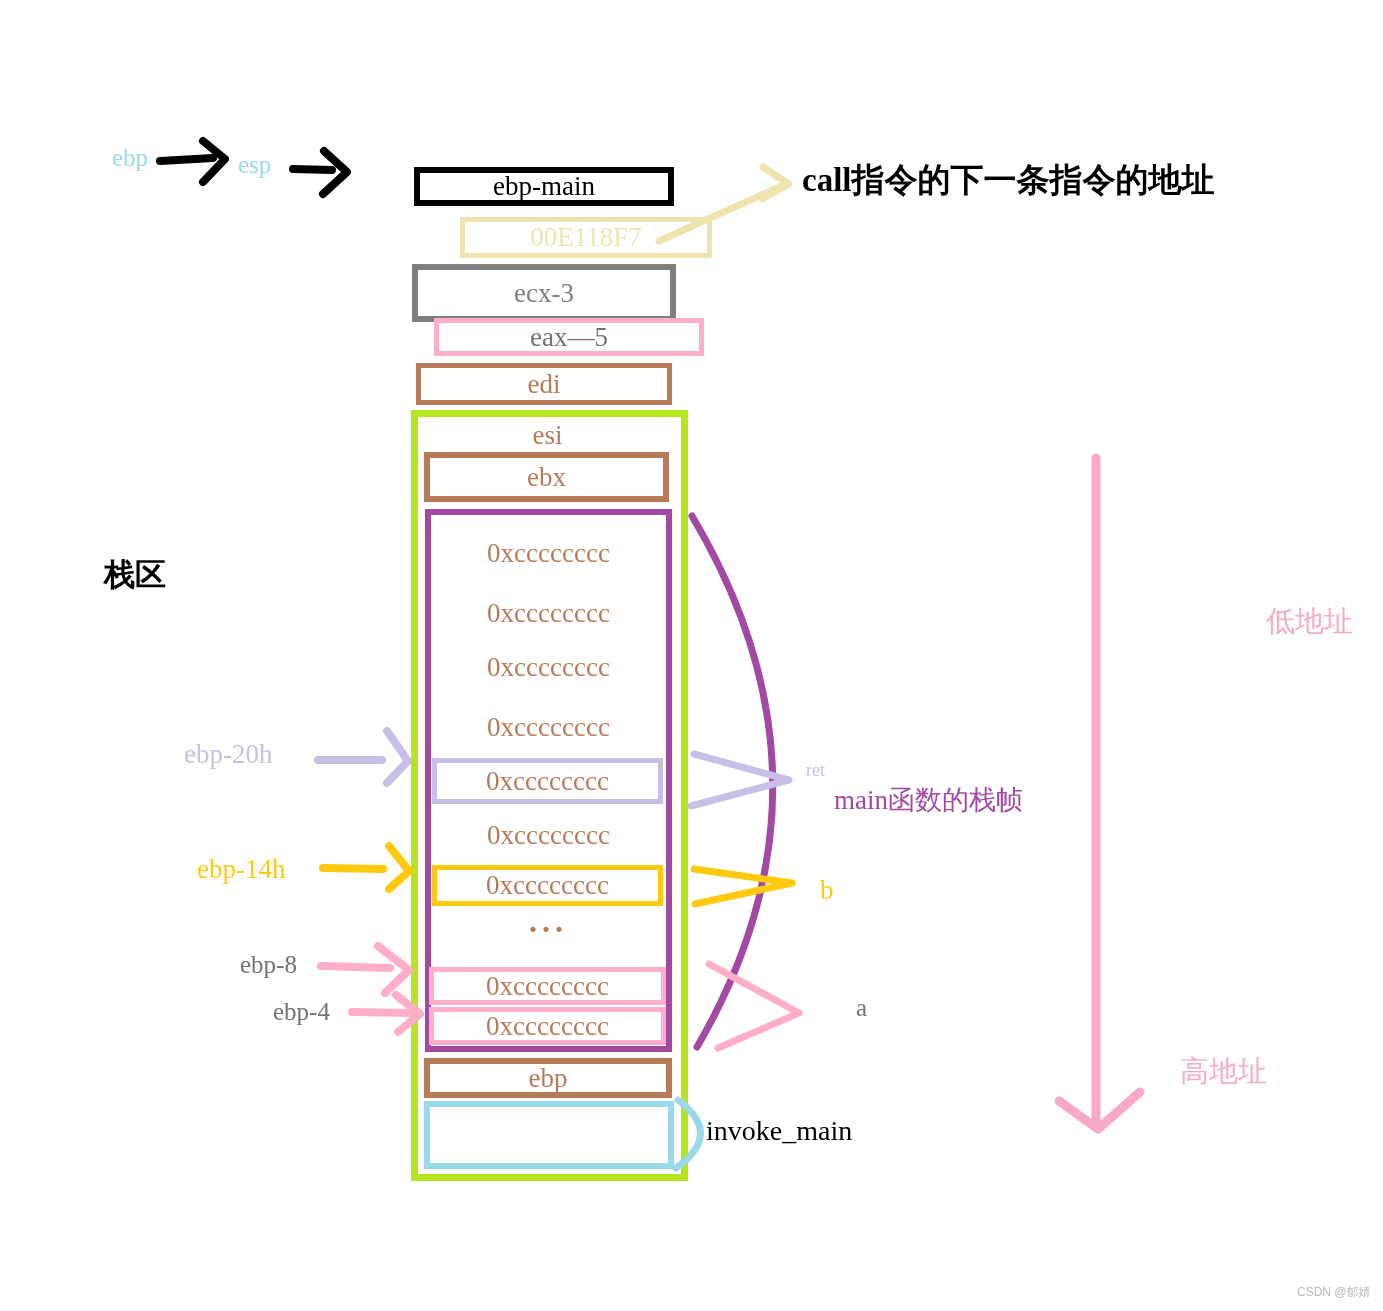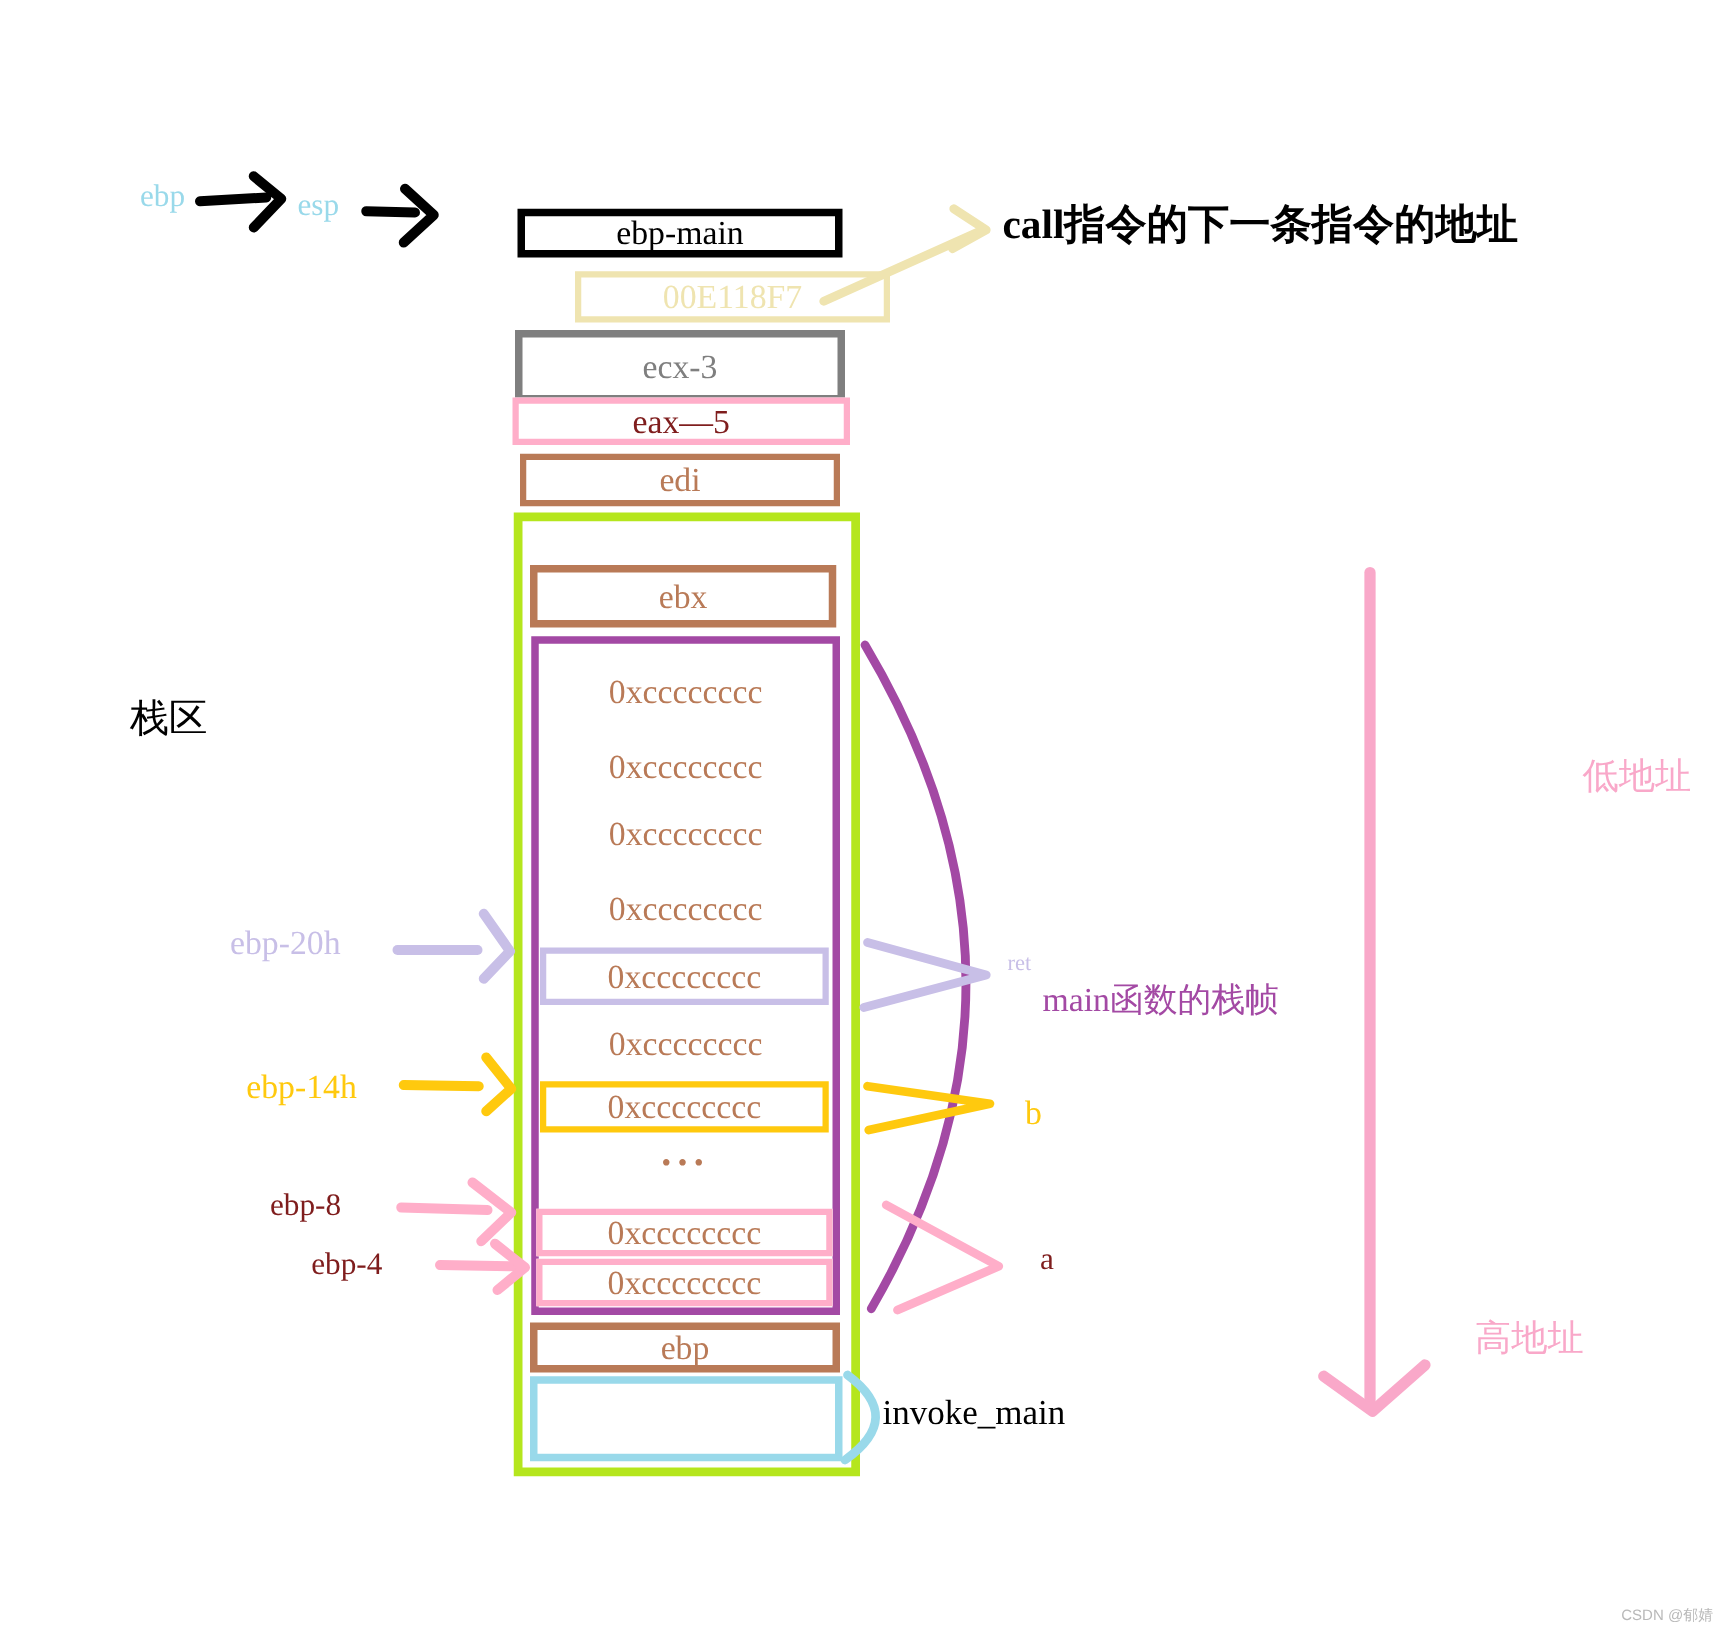--- a/index.html
+++ b/index.html
@@ -14,59 +14,62 @@
   .rowtxt{
     position:absolute;display:flex;align-items:center;justify-content:center;
     box-sizing:border-box;
   }
   .lbl{position:absolute;white-space:nowrap;line-height:1.1;}
   
   .c-black{color:#000000;}      .b-black{border:6px solid #000000;}
   .c-gray{color:#7f7f7f;}       .b-gray{border:6px solid #7f7f7f;}
   .c-brown{color:#b97a57;}      .b-brown{border:5px solid #b97a57;}
   .c-paleyellow{color:#efe4b0;} .b-paleyellow{border:5px solid #efe4b0;margin-left:40px;}
-  .c-pink{color:#7f1d1d;}       .b-pink{border:5px solid #ffaec9;}
+  .c-pink{color:#737373;margin-left:24px;}       .b-pink{border:5px solid #ffaec9;}
   .c-gold{color:#ffc90e;}       .b-gold{border:5px solid #ffc90e;}
   .c-purple{color:#a349a4;}     .b-purple{border:6px solid #a349a4;}
   .c-lav{color:#c8bfe7;}        .b-lav{border:5px solid #c8bfe7;}
   .c-lblue{color:#99d9ea;}      .b-lblue{border:6px solid #99d9ea;}      .b-green{border:7px solid #b5e61d;}
   .c-deeppink{color:#f9a8c9;}
   #arrows{position:absolute;left:0;top:0;pointer-events:none;}
   .wm{font-family:"Liberation Sans",sans-serif;color:#b9b9b9;font-size:12px;}
 </style>
 </head>
 <body>
 
 <div id="canvas">
 
   <div class="lbl c-lblue" style="left:112px;top:144px;font-size:25px;">ebp</div>
   <div class="lbl c-lblue" style="left:238px;top:151px;font-size:25px;">esp</div>
 
   <div class="lbl c-black" style="left:802px;top:162px;font-size:33px;font-weight:bold;">call指令的下一条指令的地址</div>
 
-  <div class="lbl c-black" style="left:104px;top:558px;font-size:31px;">栈区</div>
+  <div class="lbl c-black" style="left:104px;top:558px;font-size:31px;font-weight:bold;">栈区</div>
 
   <div class="box b-black c-black" style="left:414px;top:167px;width:260px;height:39px;font-size:27px;">
     <span>ebp-main</span>
   </div>
   <div class="box b-paleyellow c-paleyellow" style="left:420px;top:217px;width:252px;height:41px;font-size:27px;">
     <span>00E118F7</span>
   </div>
   <div class="box b-gray c-gray" style="left:412px;top:264px;width:264px;height:58px;font-size:27px;">
     <span>ecx-3</span>
   </div>
   <div class="box b-pink c-pink" style="left:410px;top:318px;width:270px;height:38px;font-size:27px;">
     <span>eax—5</span>
   </div>
   <div class="box b-brown c-brown" style="left:416px;top:363px;width:256px;height:42px;font-size:27px;">
     <span>edi</span>
   </div>
 
   <div class="box b-green" style="left:411px;top:410px;width:277px;height:771px;background:transparent;"></div>
 
+  <div class="rowtxt c-brown" style="left:425px;top:417px;width:245px;height:36px;font-size:27px;">
+    <span>esi</span>
+  </div>
 
   <div class="box c-brown" style="left:424px;top:452px;width:245px;height:50px;font-size:27px;border:6px solid #b97a57;">
     <span>ebx</span>
   </div>
 
   <div class="box b-purple" style="left:425px;top:509px;width:247px;height:543px;background:transparent;"></div>
 
   <div class="rowtxt c-brown" style="left:433px;top:536px;width:231px;height:34px;font-size:27px;">
       <span>0xcccccccc</span>
     </div>

